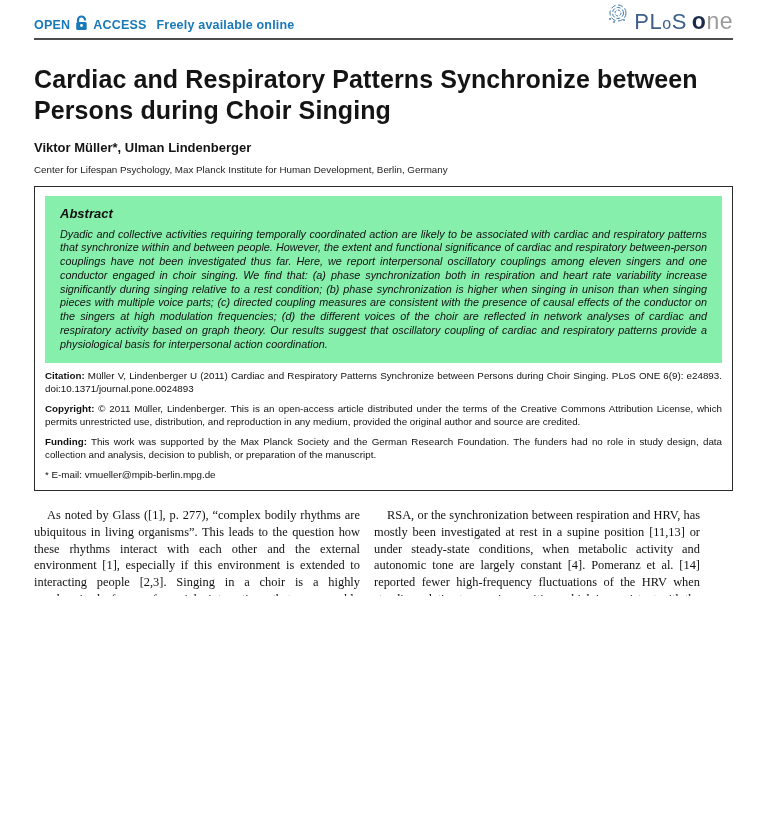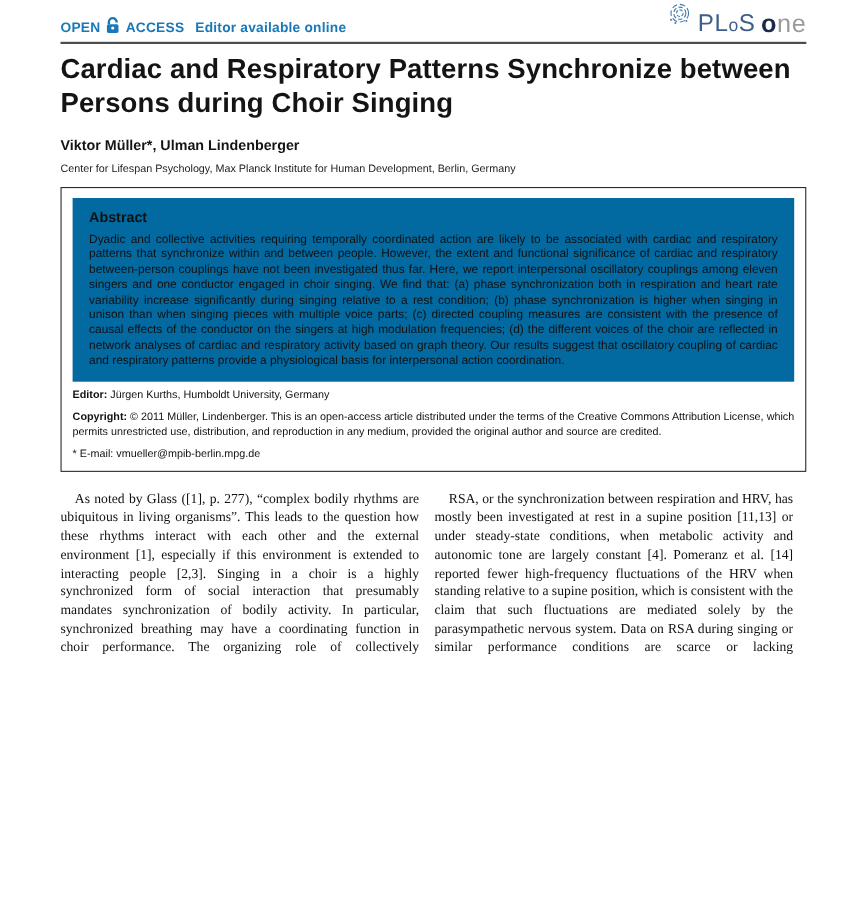--- a/index.html
+++ b/index.html
@@ -1,21 +1,21 @@
 <!DOCTYPE html>
 <html><head>
 <meta charset="utf-8">
 <style>
   * { margin:0; padding:0; box-sizing:border-box; }
   html,body { background:#ffffff; }
   body {
     width:775px; height:824px; overflow:hidden; position:relative;
     font-family:"Liberation Sans", sans-serif; color:#111;
   }
-  .page { padding:12px 42px 0 55px; width:775px; height:596px; overflow:hidden; }
+  .page { padding:12px 42px 0 34px; width:775px; height:596px; overflow:hidden; }
 
   
   .header-row {
     display:flex; justify-content:space-between; align-items:flex-end;
     border-bottom:2px solid #4d4d4d; padding-bottom:4px; height:28px;
   }
   .open-access {
     display:flex; align-items:center; gap:4px;
     font-weight:bold; font-size:12.5px; color:#1878b8; letter-spacing:.2px;
   }
@@ -23,27 +23,27 @@
   .lock-icon { display:inline-block; }
   .plos-logo { display:flex; align-items:center; gap:5px; line-height:1; }
   .fingerprint-icon { position:relative; top:-6px; }
   .plos-word { font-family:Liberation Sans, sans-serif; color:#3d5f8a; font-size:22px; letter-spacing:.5px; }
   .plos-word .sm { font-size:16px; }
   .one-word { font-size:23px; letter-spacing:.5px;text-align:right; }
   .one-o { color:#1b2a4a; font-weight:bold; }
   .one-ne { color:#9a9a9a; }
 
   
-  .title { margin-top:8px; font-size:25px; font-weight:bold; color:#141414; line-height:1.23; letter-spacing:.1px; }
+  .title { margin-top:24px; font-size:25px; font-weight:bold; color:#141414; line-height:1.23; letter-spacing:.1px; }
   .authors { margin-top:14px; font-size:13px; font-weight:bold; color:#141414; }
   .affiliation { margin-top:9px; font-size:9.8px; color:#222; }
 
   
   .meta-box { margin-top:11px; border:1px solid #2a2a2a; padding:9px 10px 8px 10px; }
-  .abstract-panel { background:#0369a1; padding:10px 15px 12px 15px; }
+  .abstract-panel { background:#86efac; padding:10px 15px 12px 15px;font-style:italic; }
   .abstract-heading { font-size:13px; font-weight:bold; margin-bottom:7px; color:#111; }
   .abstract-body { font-size:10.8px; line-height:1.275; text-align:justify; color:#111; }
   .metadata { margin-top:3px; }
   .metadata p { font-size:9.8px; line-height:1.32; text-align:justify; margin-top:7px; color:#111; }
 
   
   .intro { margin-top:16px; }
   .intro-heading { font-size:13.5px; font-weight:bold; color:#111; }
   .columns { display:flex; gap:14px; margin-top:10px; height:254px; overflow:hidden; }
   .col { width:326px; overflow:hidden; }
@@ -61,21 +61,21 @@
     <div class="open-access">
       <span>OPEN</span>
       <span class="lock-icon">
         <svg width="15" height="16" viewBox="0 0 15 16">
           <path d="M4 7 V5 a3.5 3.5 0 0 1 7 0 v0.5" fill="none" stroke="#1878b8" stroke-width="2.2"></path>
           <rect x="2.2" y="7" width="10.5" height="8" rx="1.5" fill="#1878b8"></rect>
           <circle cx="7.5" cy="10.5" r="1.4" fill="#fff"></circle>
         </svg>
       </span>
       <span>ACCESS</span>
-      <span class="oa-freely">Editor available online</span>
+      <span class="oa-freely">Freely available online</span>
     </div>
 
     <div class="plos-logo">
       <span class="fingerprint-icon">
         <svg width="22" height="22" viewBox="0 0 22 22">
           <g fill="none" stroke="#4179ad" stroke-width="1">
             <circle cx="11" cy="10" r="3" stroke-dasharray="3 1.5"></circle>
             <circle cx="11" cy="10" r="5.5" stroke-dasharray="4 2"></circle>
             <circle cx="11" cy="10" r="8" stroke-dasharray="5 2.5"></circle>
           </g>
@@ -94,22 +94,23 @@
   <h1 class="title">Cardiac and Respiratory Patterns Synchronize between Persons during Choir Singing</h1>
   <div class="authors">Viktor Müller*, Ulman Lindenberger</div>
   <div class="affiliation">Center for Lifespan Psychology, Max Planck Institute for Human Development, Berlin, Germany</div>
 
   <div class="meta-box">
     <div class="abstract-panel">
       <div class="abstract-heading">Abstract</div>
       <div class="abstract-body">Dyadic and collective activities requiring temporally coordinated action are likely to be associated with cardiac and respiratory patterns that synchronize within and between people. However, the extent and functional significance of cardiac and respiratory between-person couplings have not been investigated thus far. Here, we report interpersonal oscillatory couplings among eleven singers and one conductor engaged in choir singing. We find that: (a) phase synchronization both in respiration and heart rate variability increase significantly during singing relative to a rest condition; (b) phase synchronization is higher when singing in unison than when singing pieces with multiple voice parts; (c) directed coupling measures are consistent with the presence of causal effects of the conductor on the singers at high modulation frequencies; (d) the different voices of the choir are reflected in network analyses of cardiac and respiratory activity based on graph theory. Our results suggest that oscillatory coupling of cardiac and respiratory patterns provide a physiological basis for interpersonal action coordination.</div>
     </div>
     <div class="metadata" id="metadata">
-        <p><b>Editor:</b> Jürgen Kurths, Humboldt University, Germany</p>
+        <p><b>Citation:</b> Müller V, Lindenberger U (2011) Cardiac and Respiratory Patterns Synchronize between Persons during Choir Singing. PLoS ONE 6(9): e24893. doi:10.1371/journal.pone.0024893</p>
         <p><b>Copyright:</b> © 2011 Müller, Lindenberger. This is an open-access article distributed under the terms of the Creative Commons Attribution License, which permits unrestricted use, distribution, and reproduction in any medium, provided the original author and source are credited.</p>
+        <p><b>Funding:</b> This work was supported by the Max Planck Society and the German Research Foundation. The funders had no role in study design, data collection and analysis, decision to publish, or preparation of the manuscript.</p>
         <p>* E-mail: vmueller@mpib-berlin.mpg.de</p>
       </div>
   </div>
 
   <div class="intro">
     <div class="columns">
       <div class="col" id="col-left">
           <p>As noted by Glass ([1], p. 277), “complex bodily rhythms are ubiquitous in living organisms”. This leads to the question how these rhythms interact with each other and the external environment [1], especially if this environment is extended to interacting people [2,3]. Singing in a choir is a highly synchronized form of social interaction that presumably mandates synchronization of bodily activity. In particular, synchronized breathing may have a coordinating function in choir performance. The organizing role of collectively synchronized cardiac and respiratory activity during choir performance has not yet been investigated quantitatively, though appropriate quantitative measures for assessing such synchronization phenomena are available. Changes in heart rate variability (HRV) induced by respiration or breathing [4,5,6] are known as respiratory sinus arrhythmia (RSA). As reported by Bonsignore et al. [7] (see also [8]), heart rate (HR) is known to increase at inspiration and decrease at expiration. Schäfer et al. [9] found that respiration and cardiac rhythms are weakly coupled within persons, with a driving effect of</p>
         </div>
       <div class="col" id="col-right">

